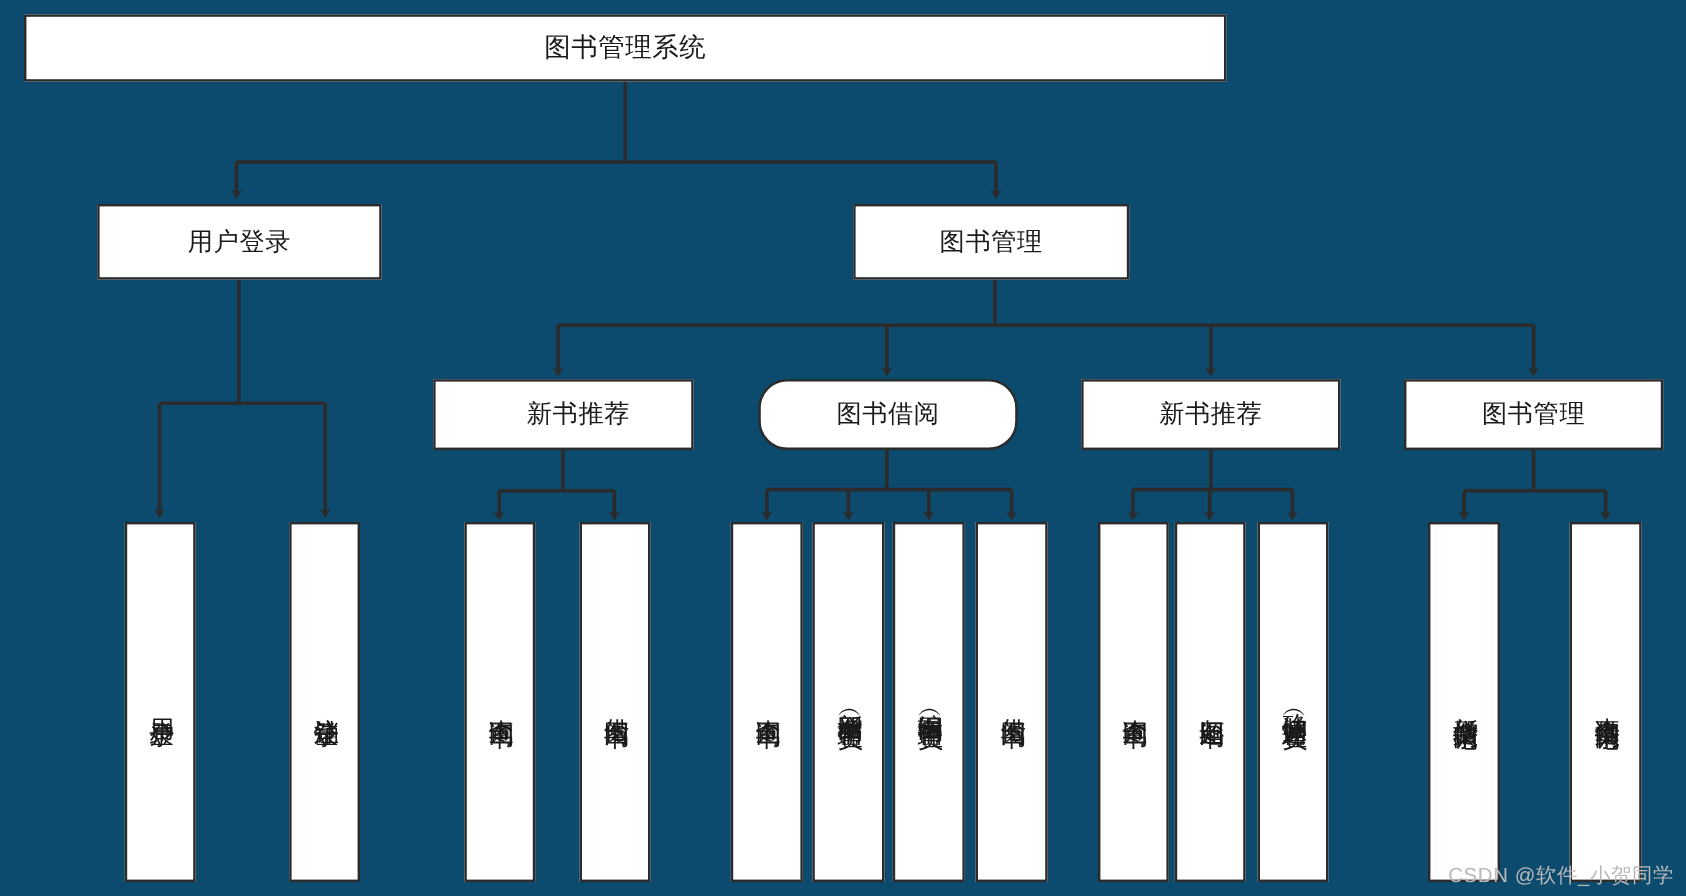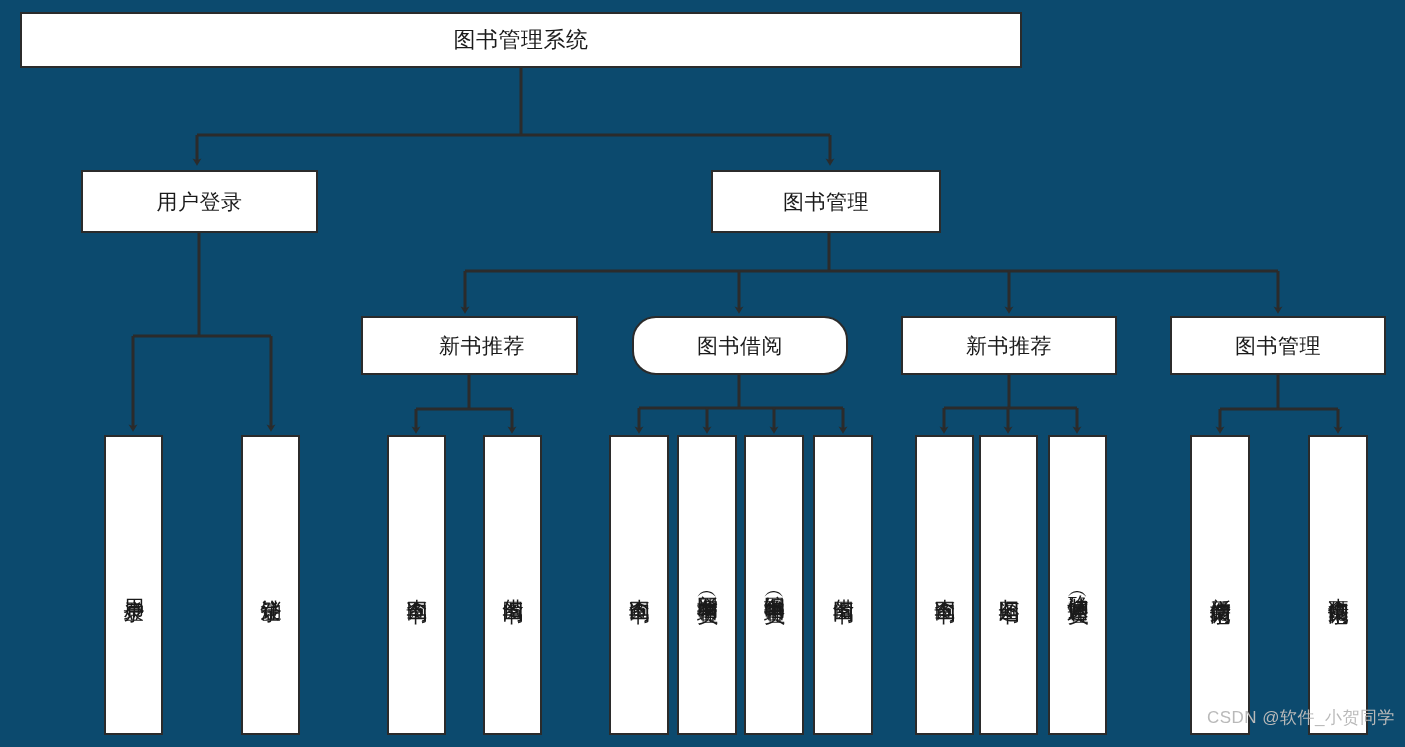--- a/index.html
+++ b/index.html
@@ -55,21 +55,21 @@
     text-orientation: upright;
     font-size: 21px;
     line-height: 1.18;
     letter-spacing: 1.5px;
     white-space: nowrap;
   }
   .node.root .label { font-size: 22px; }
   .watermark {
     position: absolute;
     right: 10px;
-    bottom: 18px;
+    bottom: 6px;
     font-size: 17px;
     color: #b9b9b9;
     white-space: nowrap;
     letter-spacing: 0.5px;
     margin-top: 12px;
   }
 </style>
 </head>
 <body>
 

